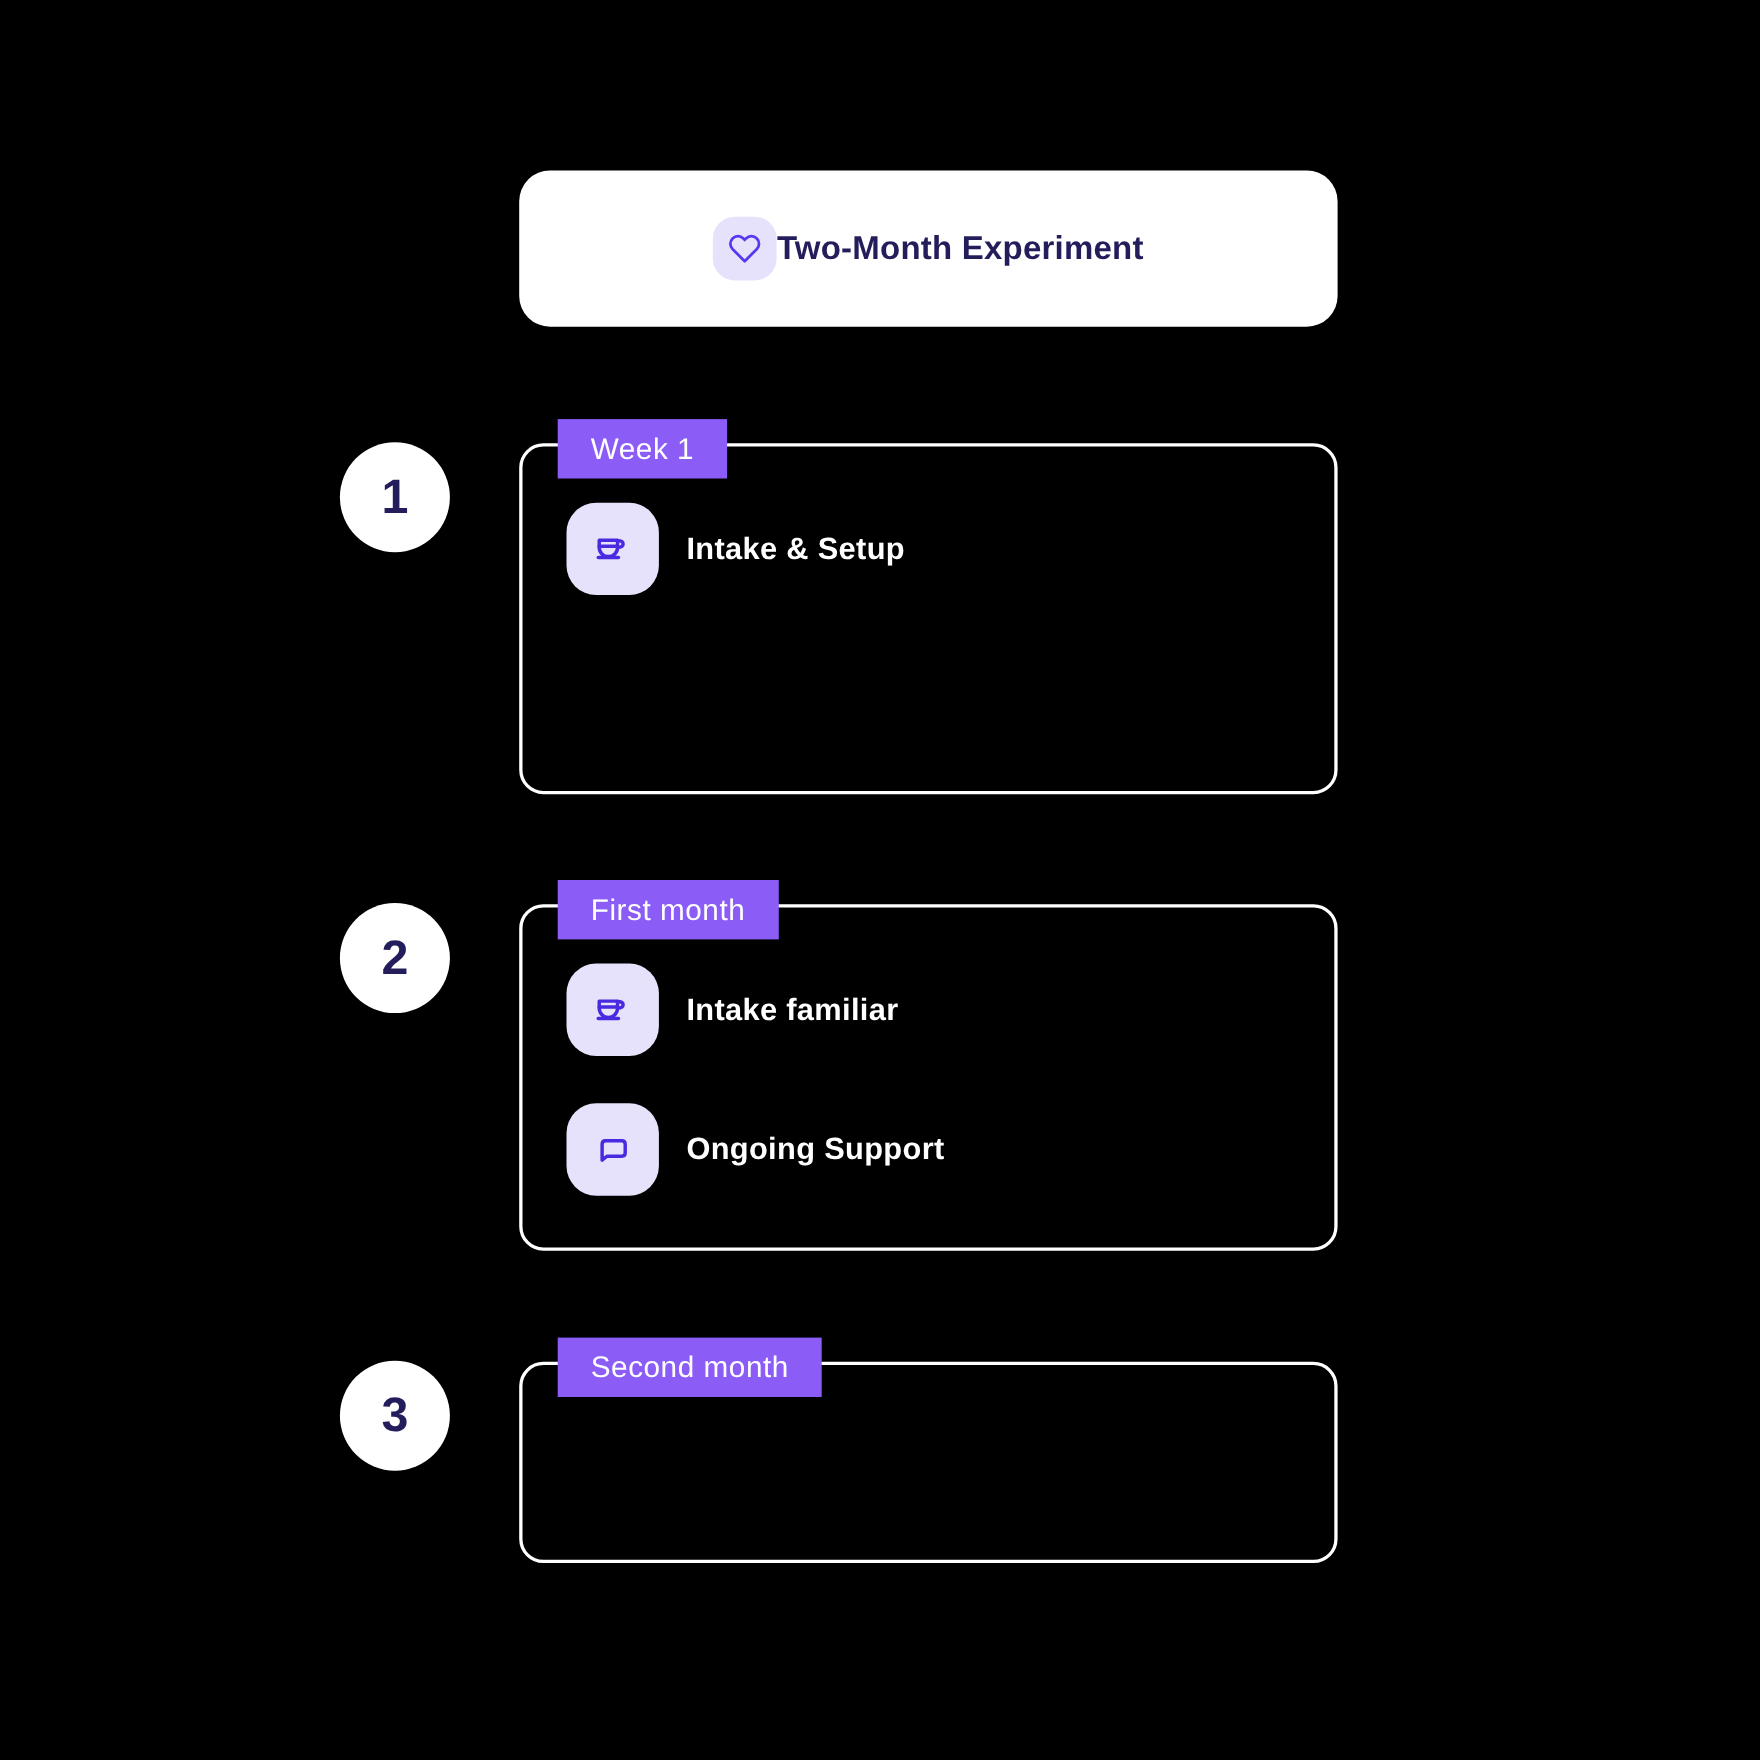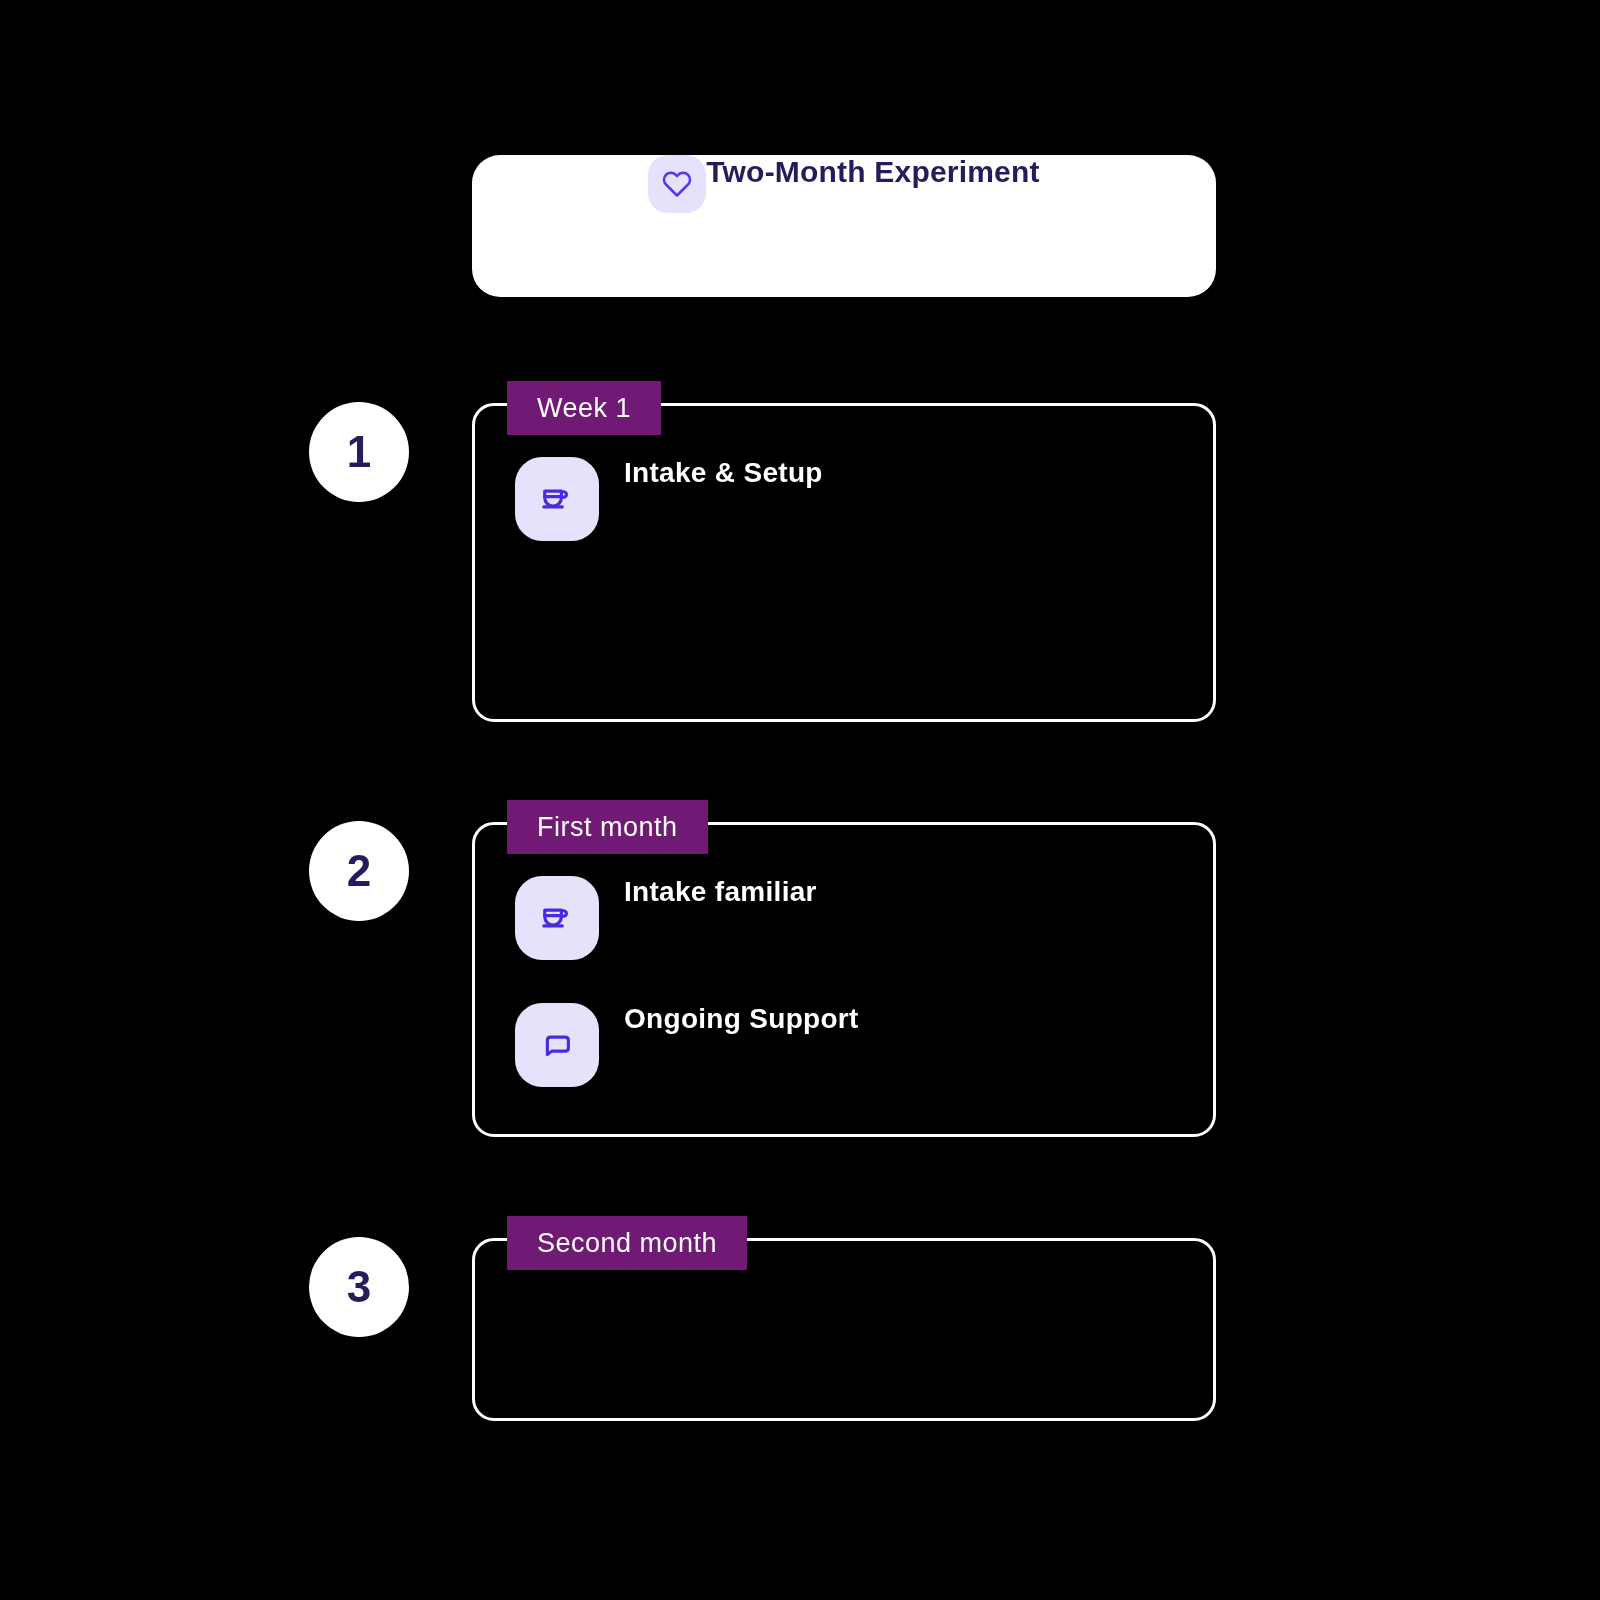--- a/index.html
+++ b/index.html
@@ -13,21 +13,21 @@
   }
 
   
   .header-card {
     position: absolute;
     left: 472px; top: 155px;
     width: 744px; height: 142px;
     background: #ffffff;
     border-radius: 28px;
     display: flex;
-    align-items: flex-start;
+    align-items: center;
     justify-content: center;
   }
   .icon-tile-sm {
     width: 58px; height: 58px;
     border-radius: 20px;
     background: #e6e2fb;
     display: flex; align-items: center; justify-content: center;
     color: #5538ef;
     flex: 0 0 auto;
   }
@@ -50,21 +50,21 @@
   }
   .box-1 { top: 403px;  height: 319px; }
   .box-2 { top: 822px;  height: 315px; }
   .box-3 { top: 1238px; height: 183px; }
 
   .step-label {
     position: absolute;
     top: -25px; left: 32px;
     height: 54px; line-height: 54px;
     padding: 0 30px;
-    background: #701a75;
+    background: #8b5cf6;
     color: #ffffff;
     font-size: 27px;
     font-weight: 500;
     letter-spacing: 0.5px;
     white-space: nowrap;
   }
 
   .step-circle {
     position: absolute;
     left: -166px; top: -4px;
@@ -77,20 +77,21 @@
     font-size: 44px;
     font-weight: 700;
     color: #241d5c;
   }
 
   
   .item-row {
     position: absolute;
     left: 40px;
     display: flex;
+    align-items: center;
     gap: 25px;
   }
   .row-a { top: 51px; }
   .row-b { top: 178px; }
 
   .icon-tile {
     width: 84px; height: 84px;
     border-radius: 27px;
     background: #e6e2fb;
     display: flex; align-items: center; justify-content: center;

